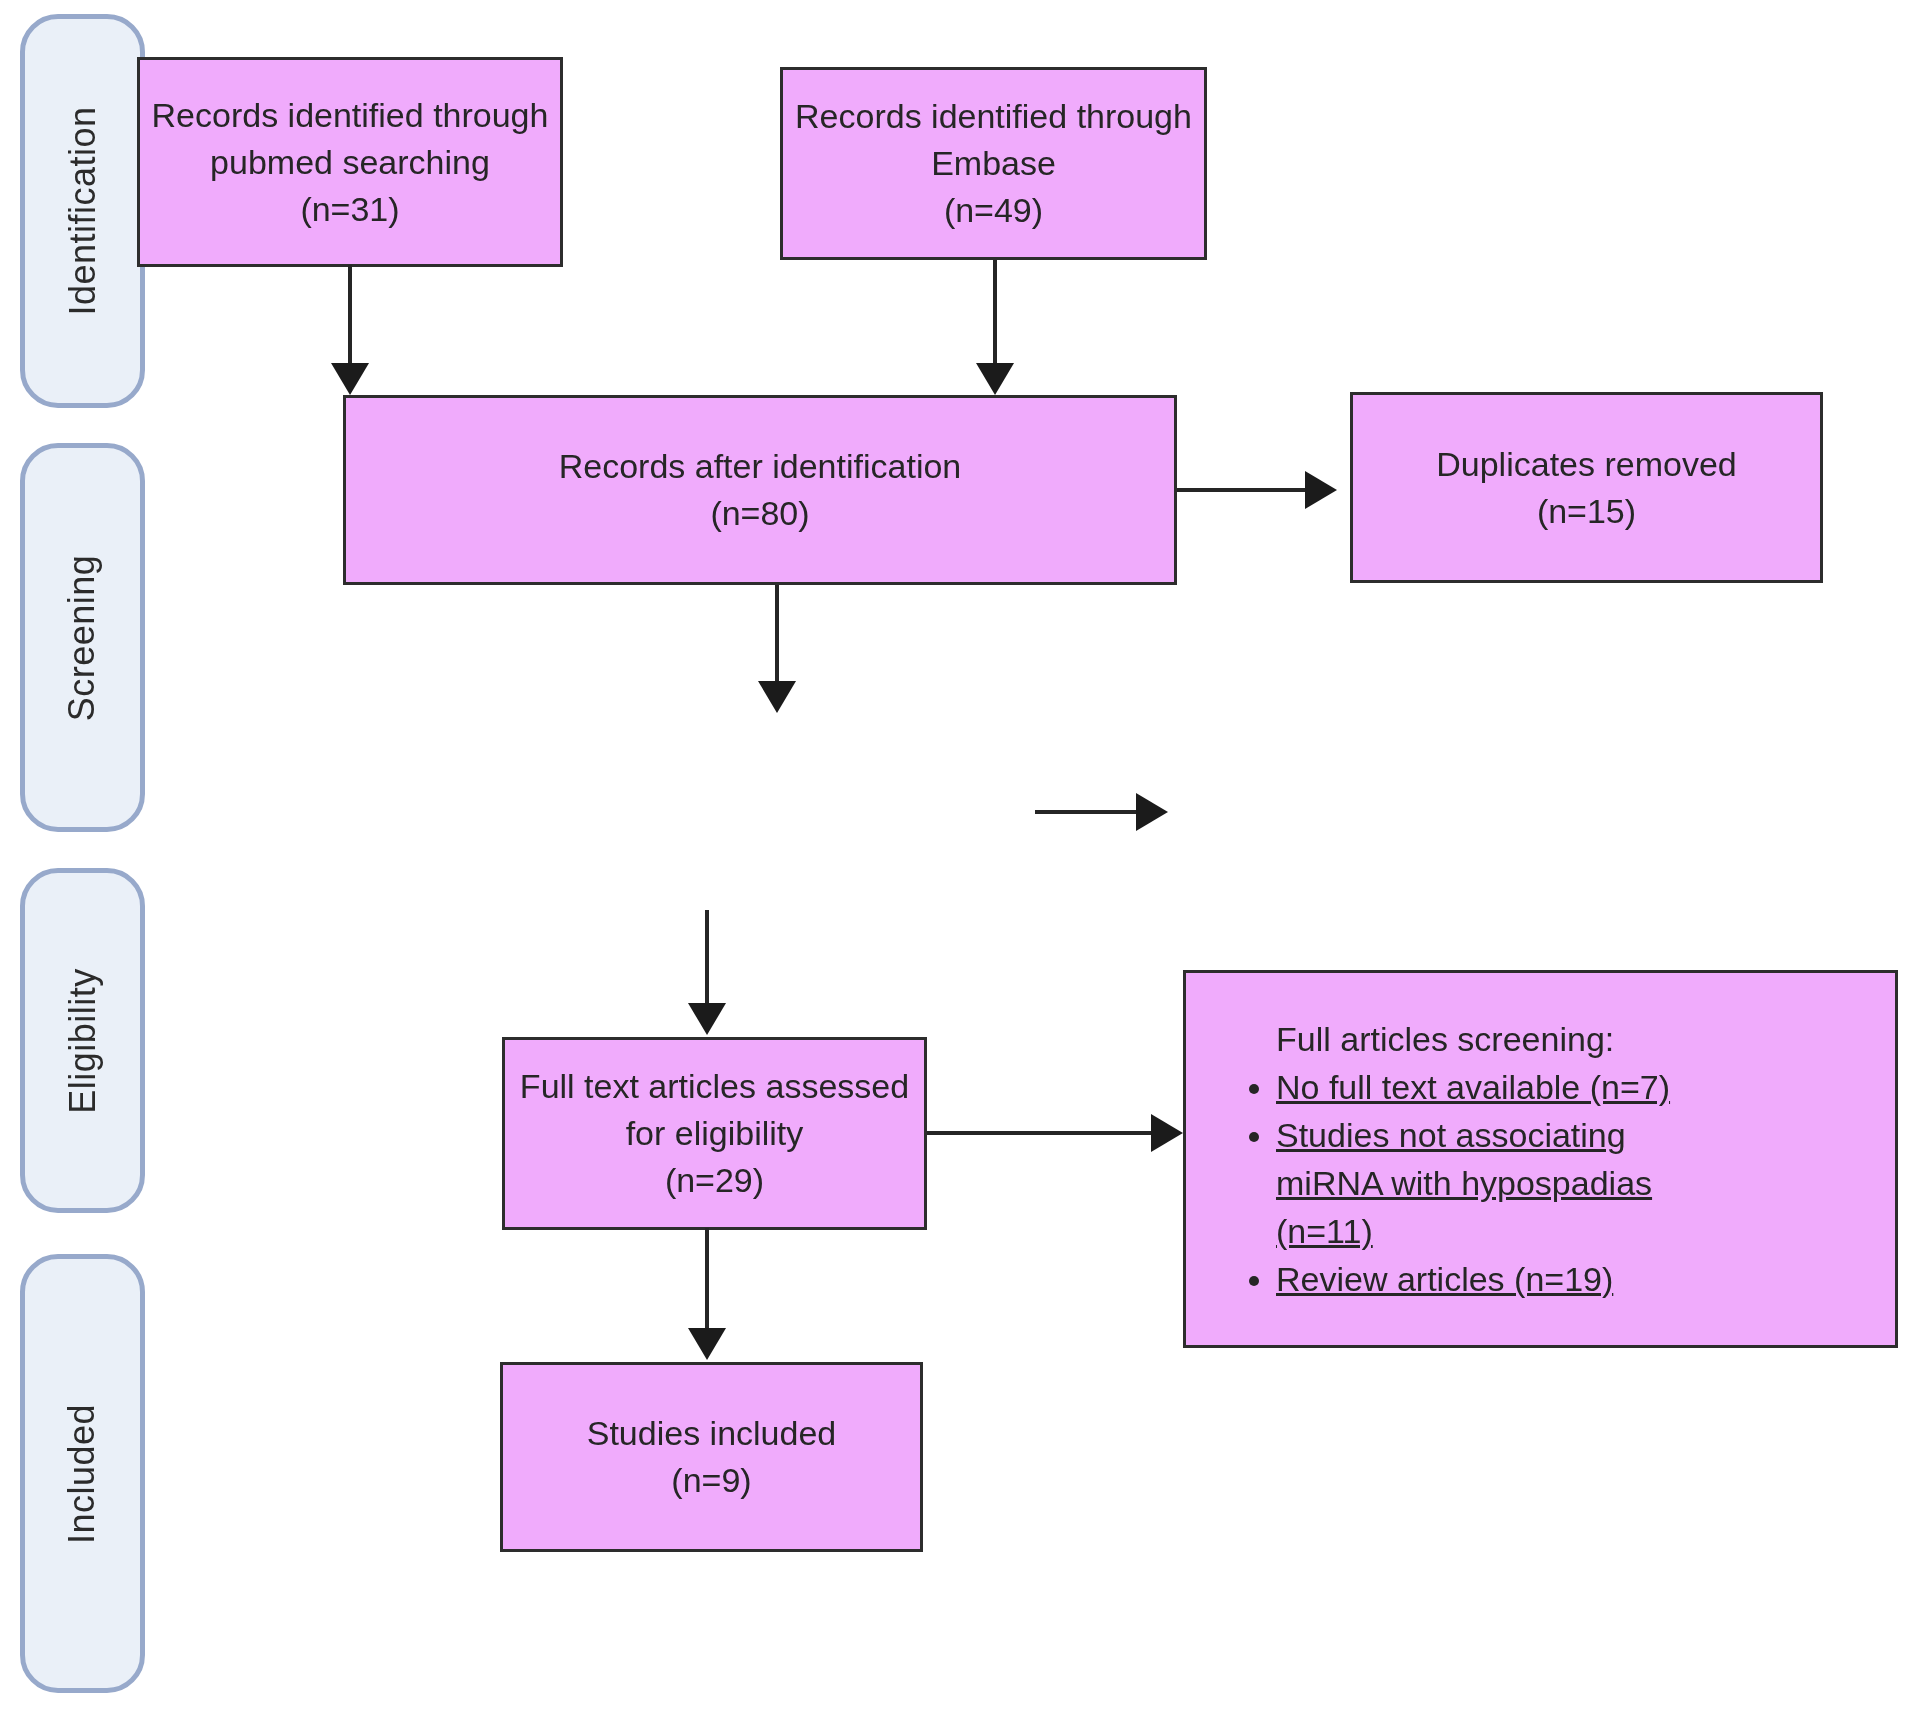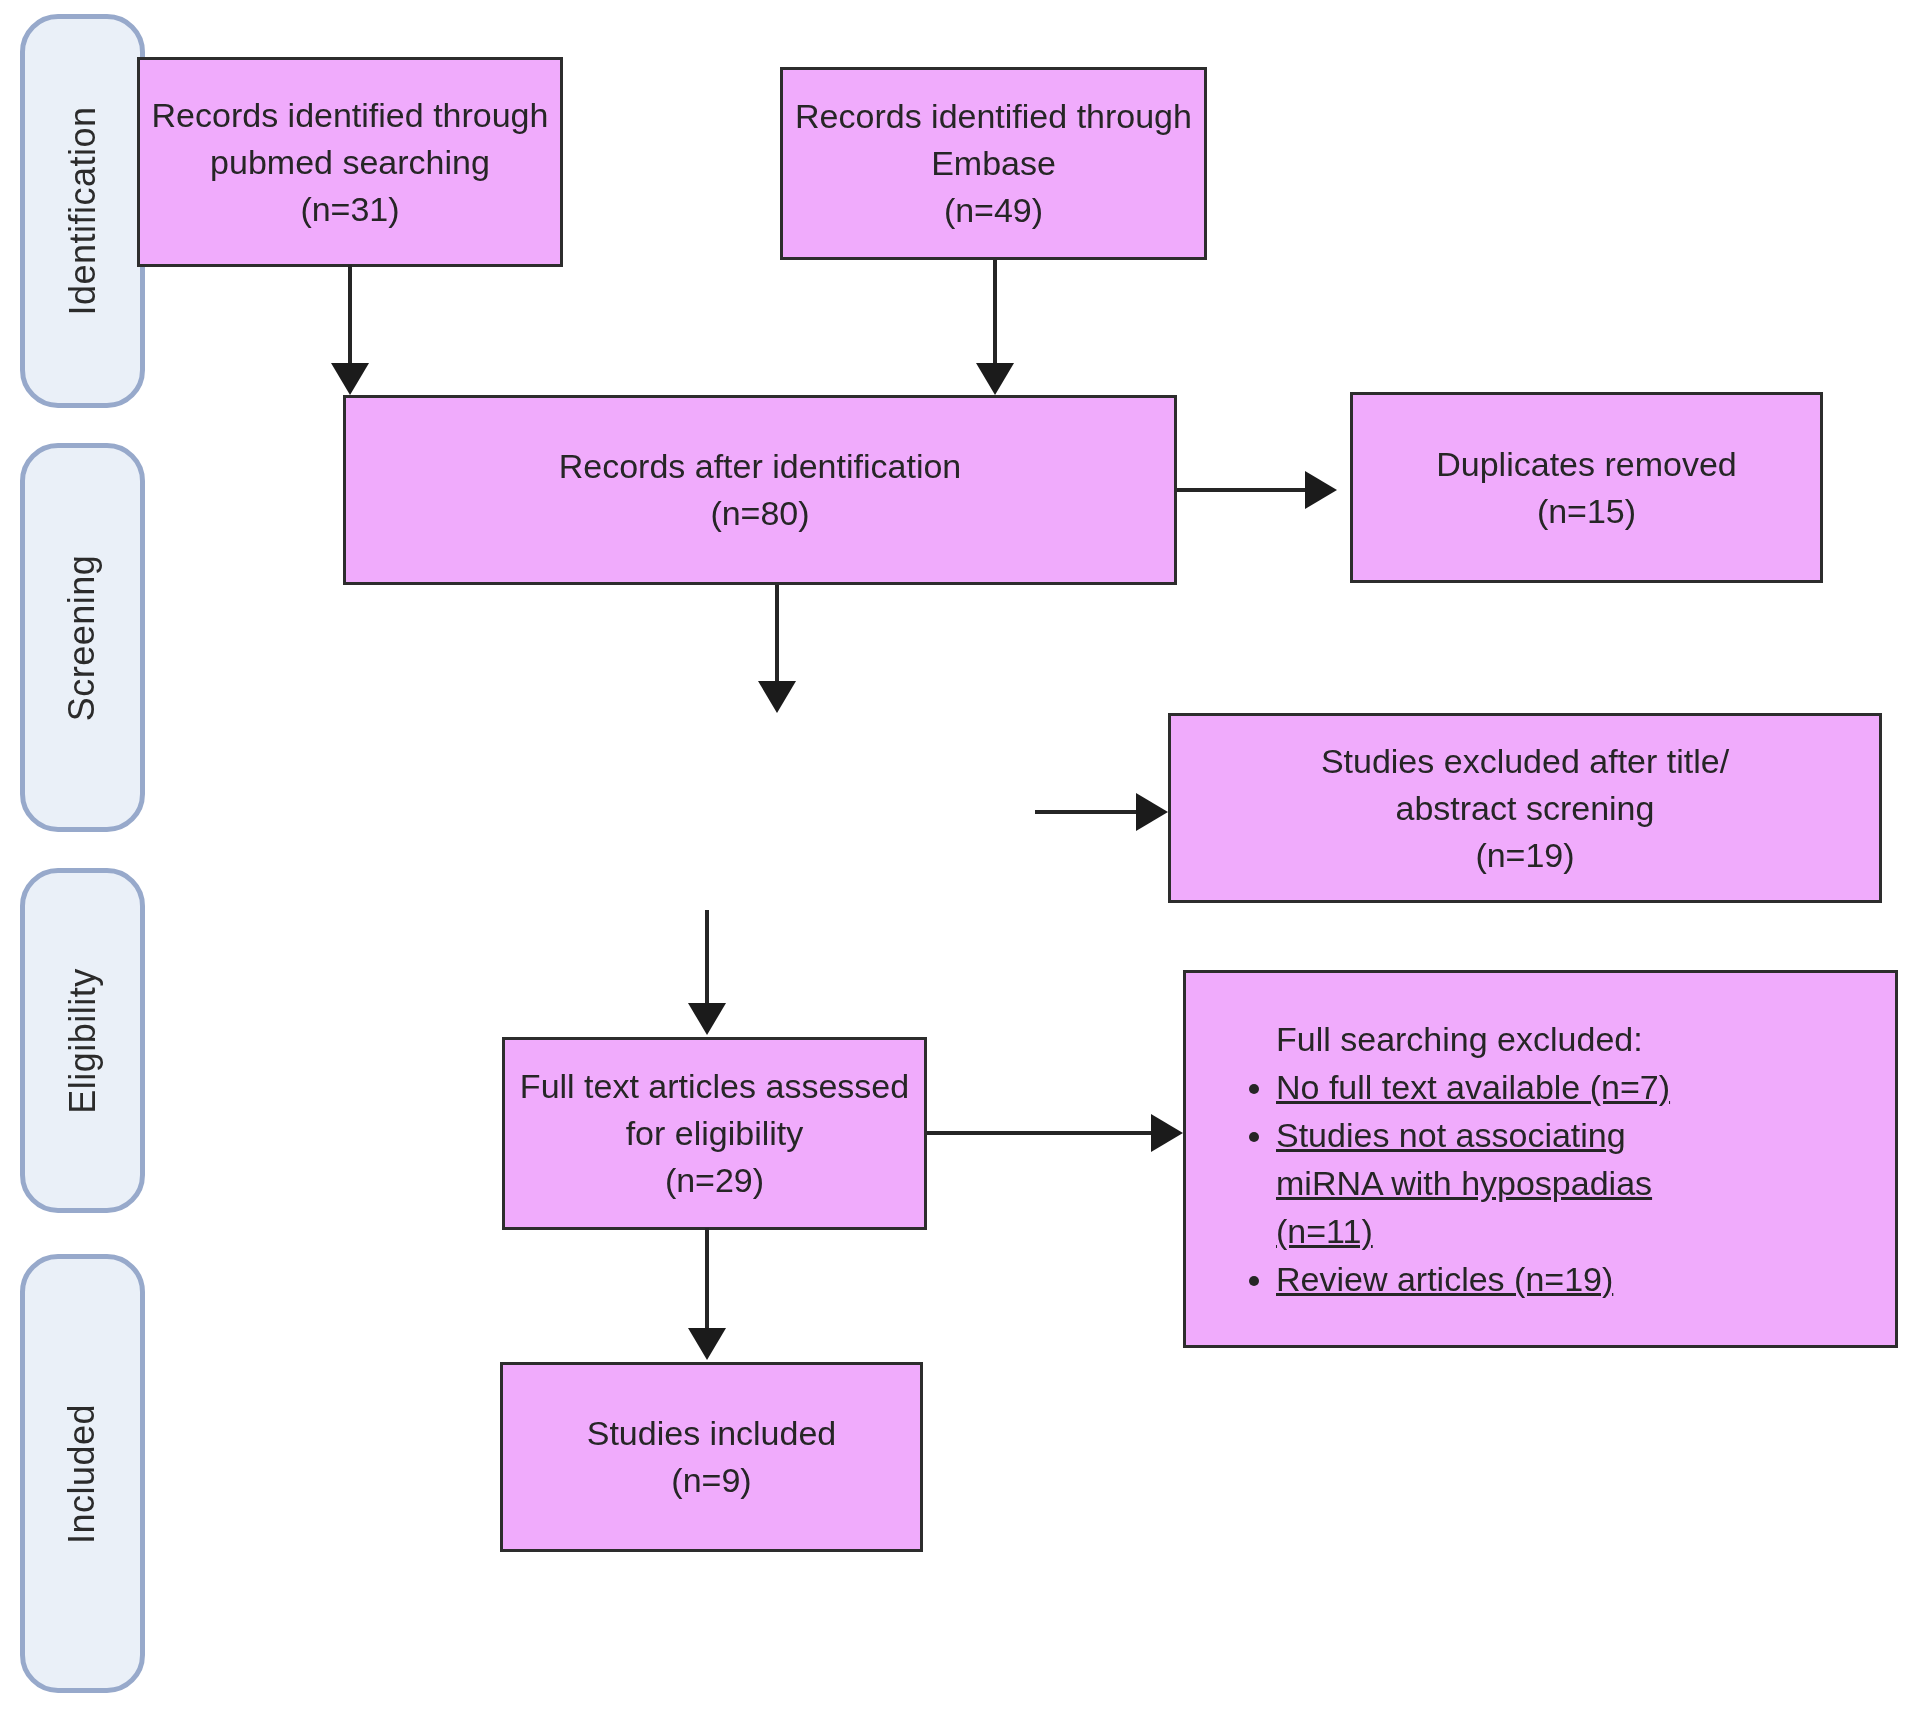--- a/index.html
+++ b/index.html
@@ -138,35 +138,30 @@
     <span class="box-text">Records after identification
 (n=80)</span>
   </div>
 
   <div class="fbox" id="box-duplicates">
     <span class="box-text">Duplicates removed
 (n=15)</span>
   </div>
 
 
-  <div class="fbox" id="box-title-excl">
-    <span class="box-text">Studies excluded after title/
-abstract screning
-(n=19)</span>
-  </div>
 
   <div class="fbox" id="box-fulltext">
     <span class="box-text">Full text articles assessed
 for eligibility
 (n=29)</span>
   </div>
 
   <div class="fbox" id="box-full-excl">
     <div class="excl-inner">
-      <div class="excl-heading">Full searching excluded:</div>
+      <div class="excl-heading">Full articles screening:</div>
       <ul class="excl-list">
           <li>No full text available (n=7)</li>
           <li>Studies not associating
 miRNA with hypospadias
 (n=11)</li>
           <li>Review articles (n=19)</li>
         </ul>
     </div>
   </div>
 

